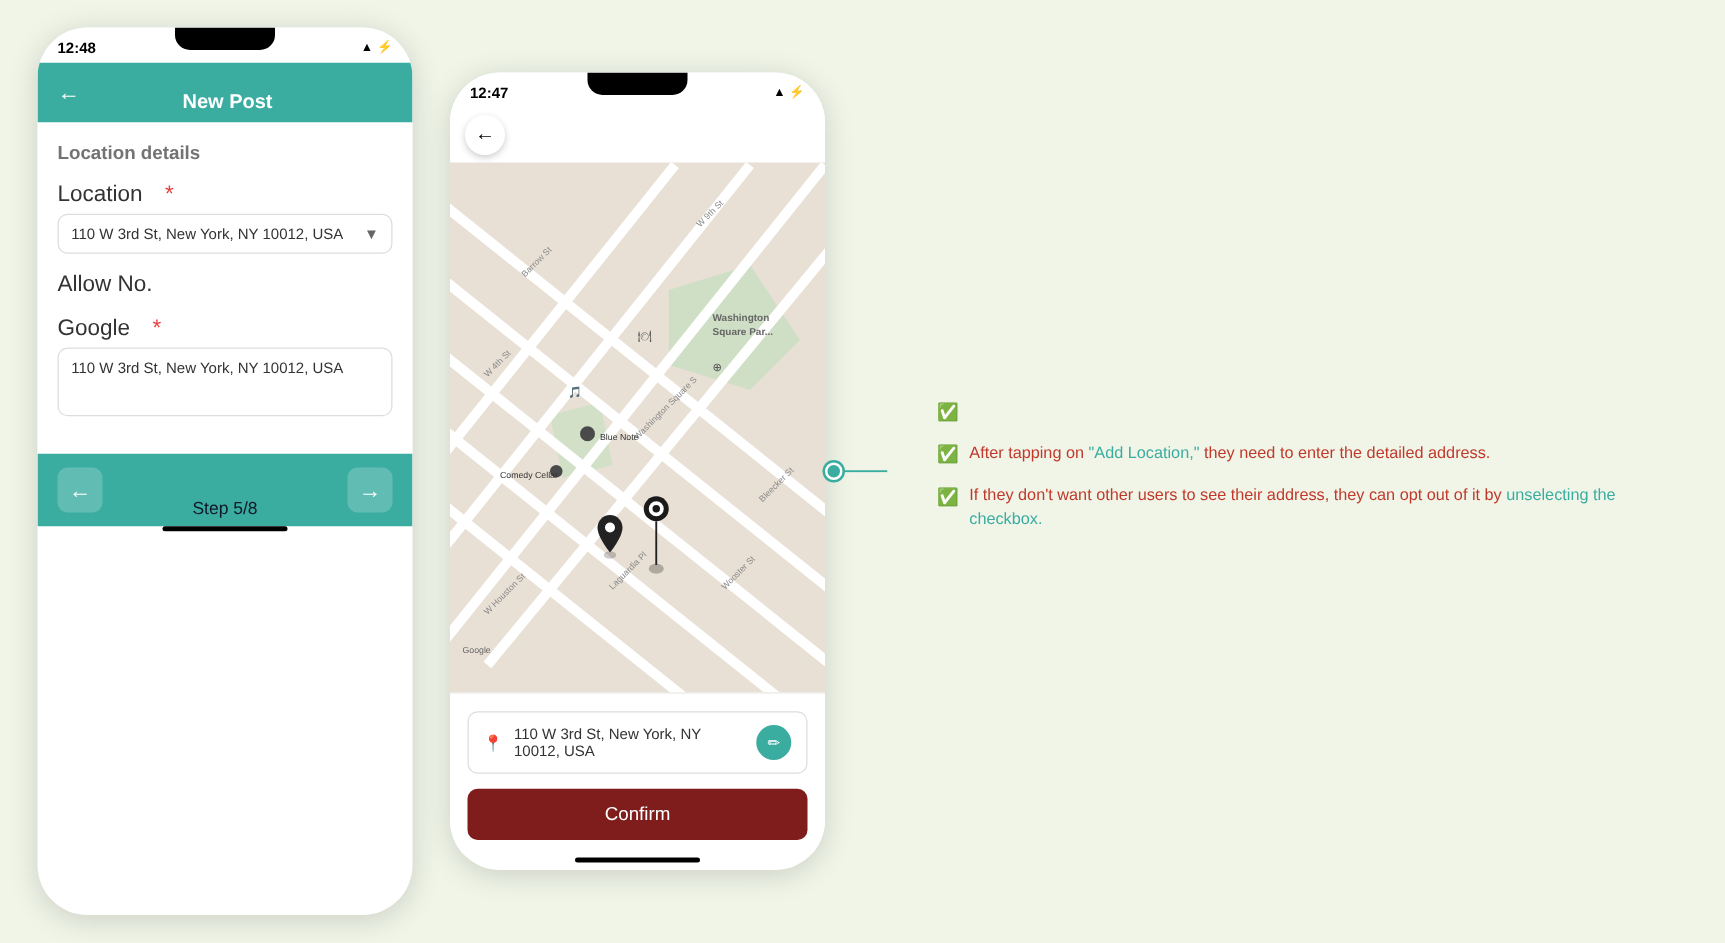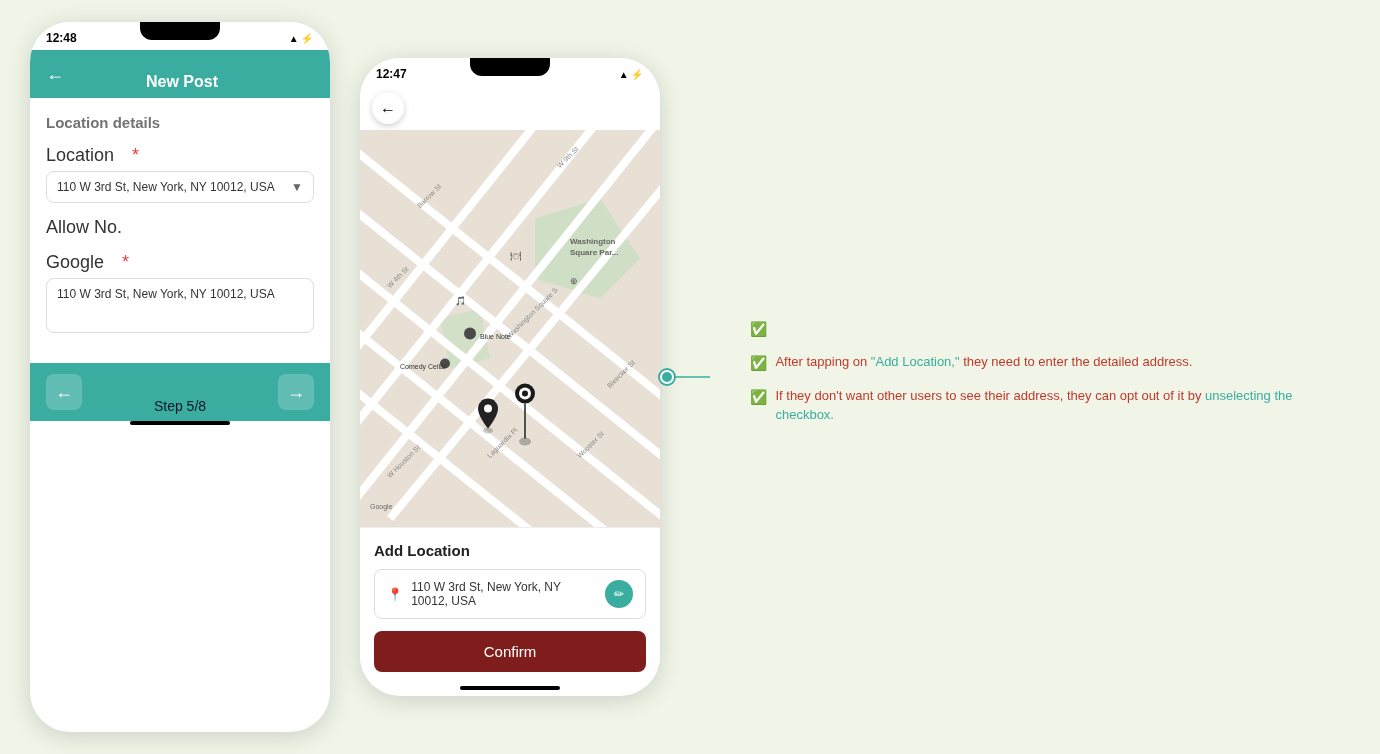--- a/index.html
+++ b/index.html
@@ -455,21 +455,20 @@
 
       <text x="10" y="370" font-size="7" fill="#666">Google</text>
 
       <text x="150" y="120" font-size="9" fill="#555">🍽</text>
       <text x="210" y="145" font-size="9" fill="#555">⊕</text>
       <text x="95" y="165" font-size="9" fill="#555">🎵</text>
     </svg>
   </div>
 
   <div class="add-location-panel">
-    <div class="add-location-title">Add Location</div>
     <div class="location-input-row">
       <span class="location-pin-icon">📍</span>
       <span class="location-address">110 W 3rd St, New York, NY 10012, USA</span>
       <div class="edit-btn">✏</div>
     </div>
     <button class="confirm-btn">Confirm</button>
   </div>
 
   <div class="home-indicator"></div>
 </div>

